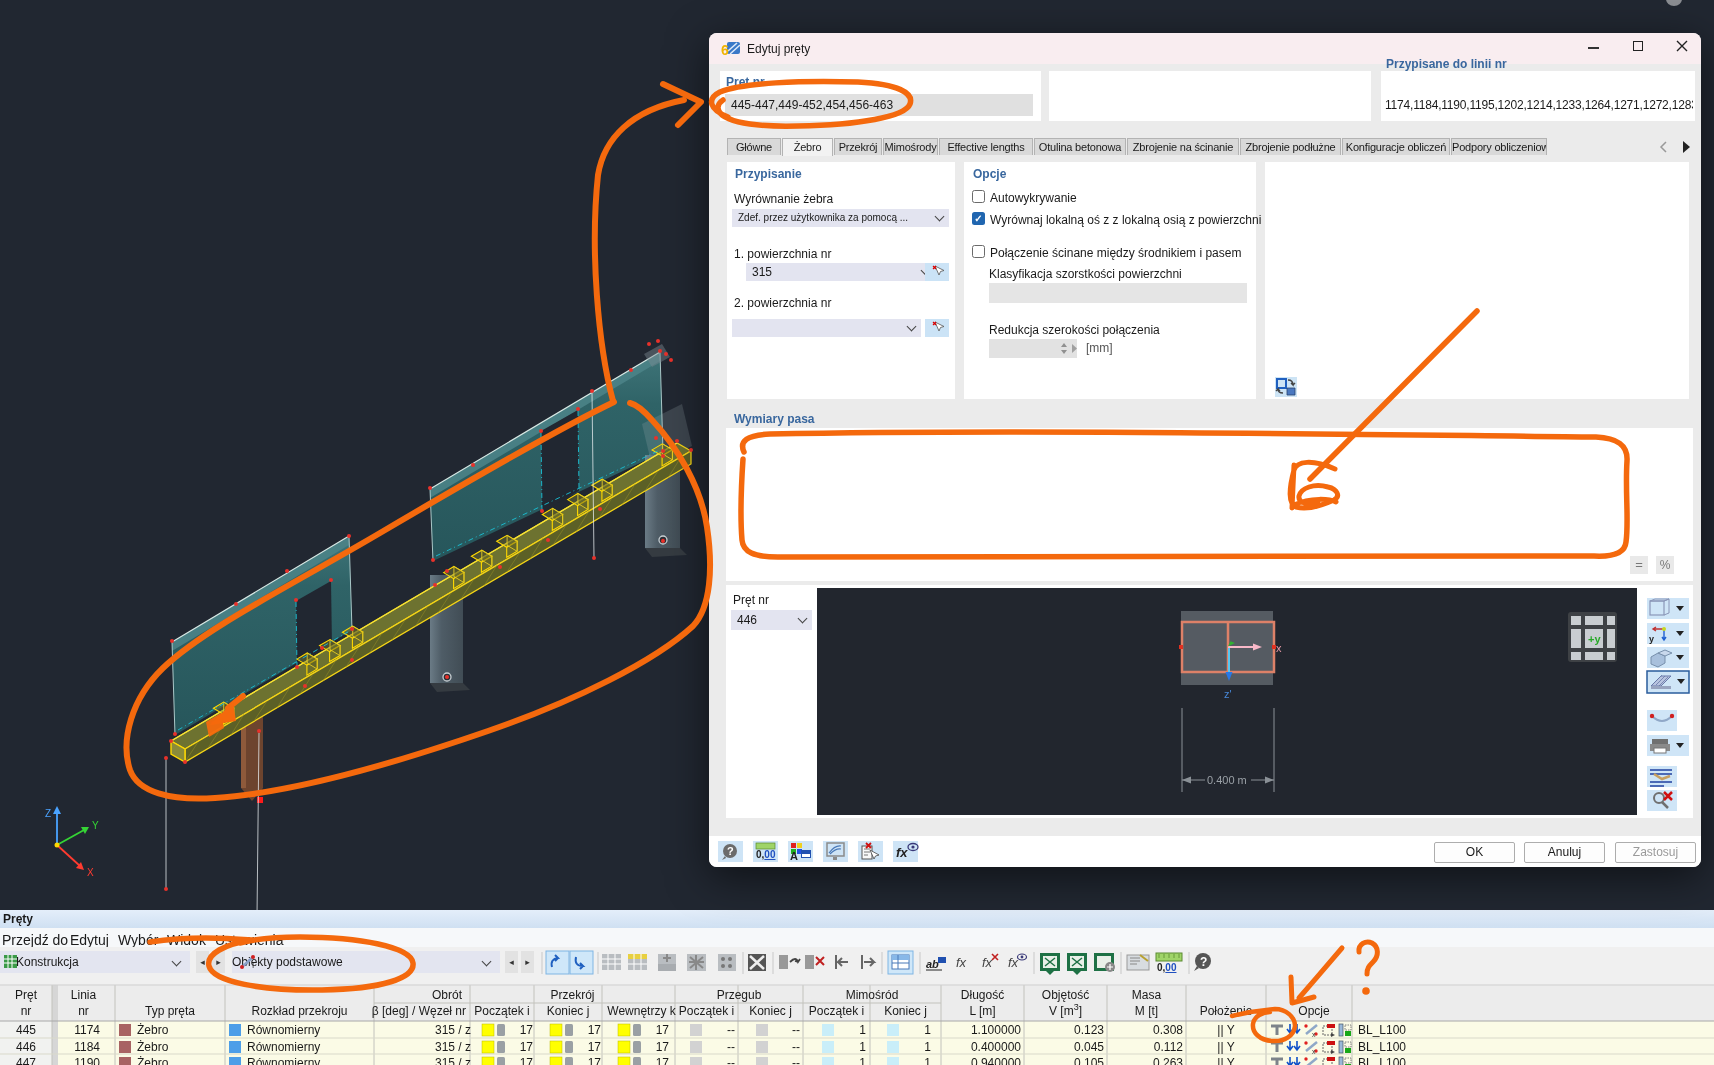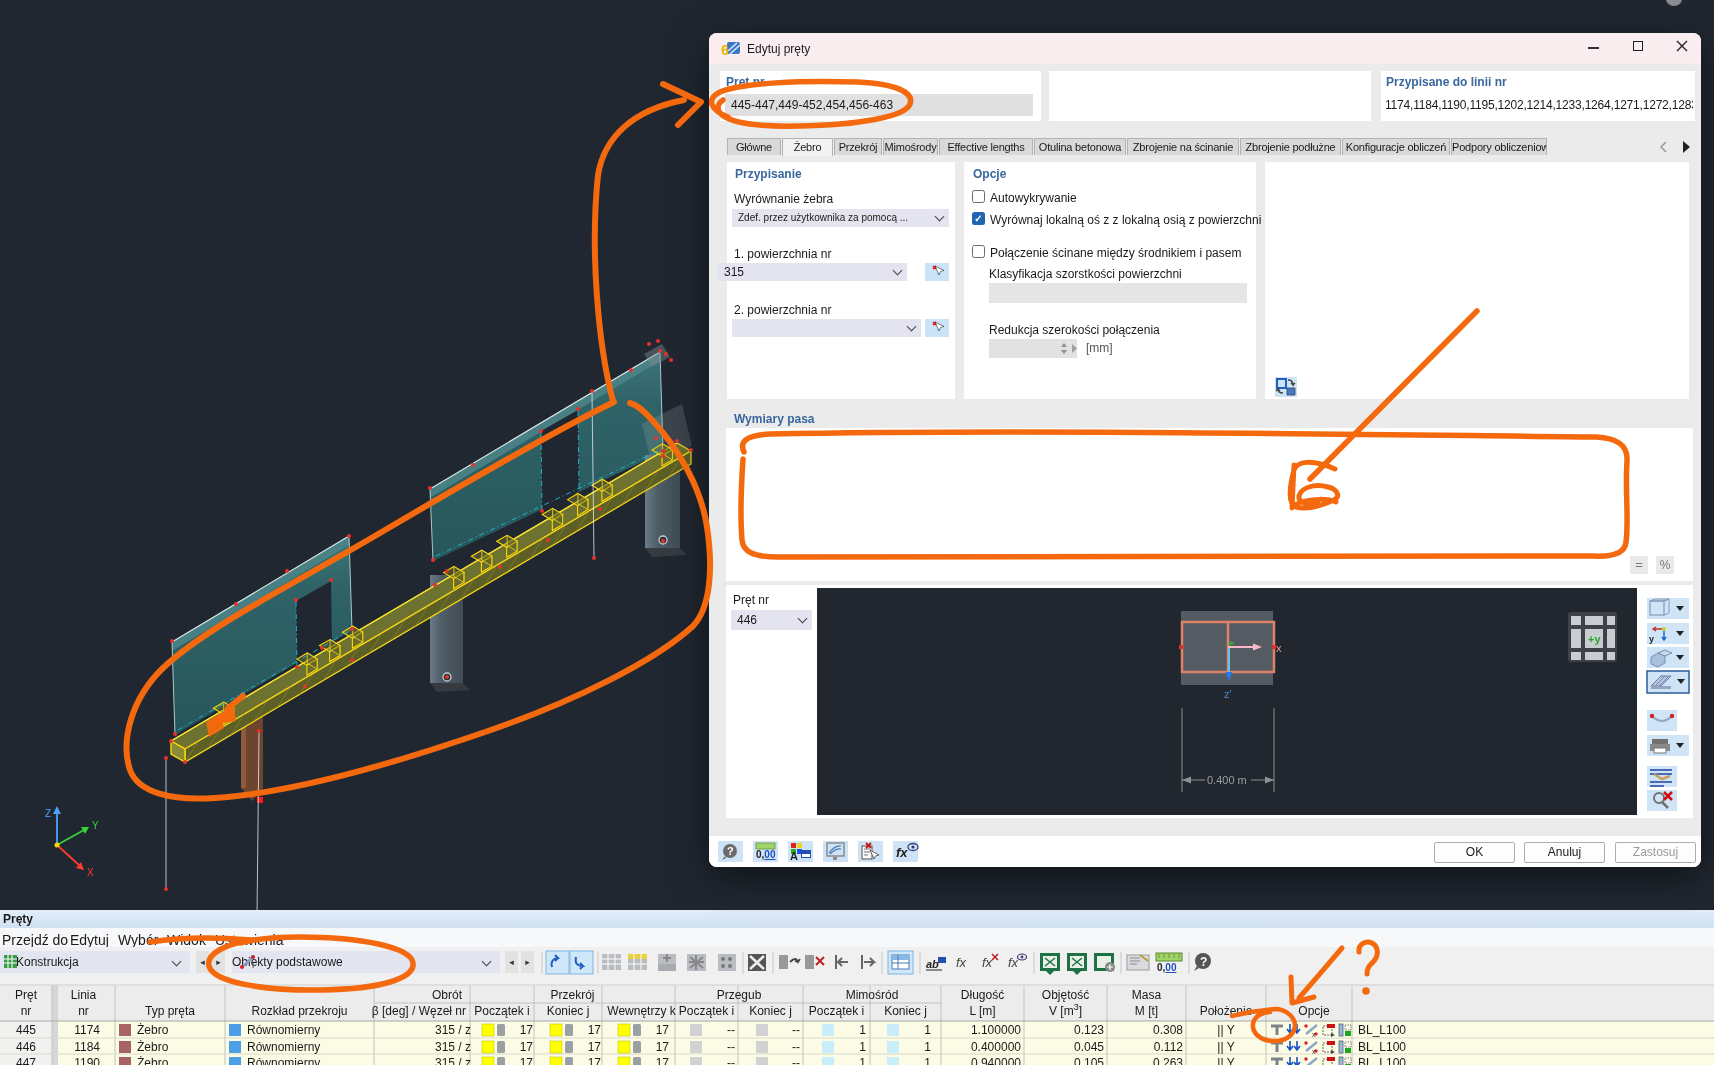--- a/index.html
+++ b/index.html
@@ -171,21 +171,21 @@
  <div class="abs" style="left:879px;top:14px;width:11px;height:1.5px;background:#333"></div>
  <div class="abs" style="left:924px;top:8px;width:10px;height:10px;border:1.4px solid #222"></div>
  <svg class="abs" style="left:967px;top:7px" width="13" height="13">
         <path d="M1,1 L11,11 M11,1 L1,11" stroke="#222" stroke-width="1.4"></path>
       </svg>
 
  <div class="wpanel" style="left:11px;top:38px;width:321px;height:50px"></div>
  <div class="wpanel" style="left:340px;top:38px;width:322px;height:50px"></div>
  <div class="wpanel" style="left:672px;top:38px;width:314px;height:50px"></div>
  <div class="bluelab" style="left:17px;top:42px">Pręt nr</div>
- <div class="bluelab" style="left:677px;top:42px">Przypisane do linii nr</div>
+ <div class="bluelab" style="left:677px;top:24px">Przypisane do linii nr</div>
  <div class="inp" style="left:16px;top:61px;width:308px;height:22px;background:#e0e0e0">445-447,449-452,454,456-463</div>
  <div class="inp" style="left:674px;top:61px;width:310px;height:22px;background:#fff;padding-left:2px;letter-spacing:-0.2px">1174,1184,1190,1195,1202,1214,1233,1264,1271,1272,1283,128</div>
 
  <div class="tab" style="left:18px;width:54px">Główne</div>
  <div class="tab" style="left:73px;width:51px;background:#f2f2f2;height:18px">Żebro</div>
  <div class="tab" style="left:125px;width:48px">Przekrój</div>
  <div class="tab" style="left:174px;width:55px">Mimośrody</div>
  <div class="tab" style="left:230px;width:94px">Effective lengths</div>
  <div class="tab" style="left:325px;width:92px">Otulina betonowa</div>
  <div class="tab" style="left:418px;width:112px">Zbrojenie na ścinanie</div>
@@ -198,26 +198,26 @@
       </svg>
 
  <div class="wpanel" style="left:18px;top:129px;width:228px;height:237px"></div>
  <div class="wpanel" style="left:255px;top:129px;width:292px;height:237px"></div>
  <div class="wpanel" style="left:556px;top:129px;width:424px;height:237px"></div>
 
  <div class="bluelab" style="left:26px;top:134px">Przypisanie</div>
  <div class="lab" style="left:25px;top:159px">Wyrównanie żebra</div>
  <div class="inp combo" style="left:23px;top:176px;width:217px;height:18px;line-height:18px;font-size:10px">Zdef. przez użytkownika za pomocą ...<div class="chev" style="top:4px"></div></div>
  <div class="lab" style="left:25px;top:214px">1. powierzchnia nr</div>
- <div class="inp combo" style="left:9px;top:230px;width:189px;height:18px;line-height:18px">315<div class="chev" style="top:4px"></div></div>
+ <div class="inp combo" style="left:37px;top:230px;width:189px;height:18px;line-height:18px">315<div class="chev" style="top:4px"></div></div>
  <div class="pick" style="left:216px;top:230px"><svg width="24" height="18">
           <path d="M10,3 l4,9 1.5,-3.5 3.5,-1 z" fill="#fff" stroke="#555" stroke-width="0.8"></path>
           <path d="M8,3 l3,3 M11,3 l-3,3" stroke="#d00" stroke-width="1.2"></path>
         </svg></div>
- <div class="lab" style="left:25px;top:270px">2. powierzchnia nr</div>
+ <div class="lab" style="left:25px;top:263px">2. powierzchnia nr</div>
  <div class="inp combo" style="left:23px;top:286px;width:189px;height:18px;line-height:18px">
         <div class="chev" style="top:4px"></div>
       </div>
  <div class="pick" style="left:216px;top:286px"><svg width="24" height="18">
           <path d="M10,3 l4,9 1.5,-3.5 3.5,-1 z" fill="#fff" stroke="#555" stroke-width="0.8"></path>
           <path d="M8,3 l3,3 M11,3 l-3,3" stroke="#d00" stroke-width="1.2"></path>
         </svg></div>
 
  <div class="bluelab" style="left:264px;top:134px">Opcje</div>
  <div class="cb" style="left:263px;top:157px"></div>

